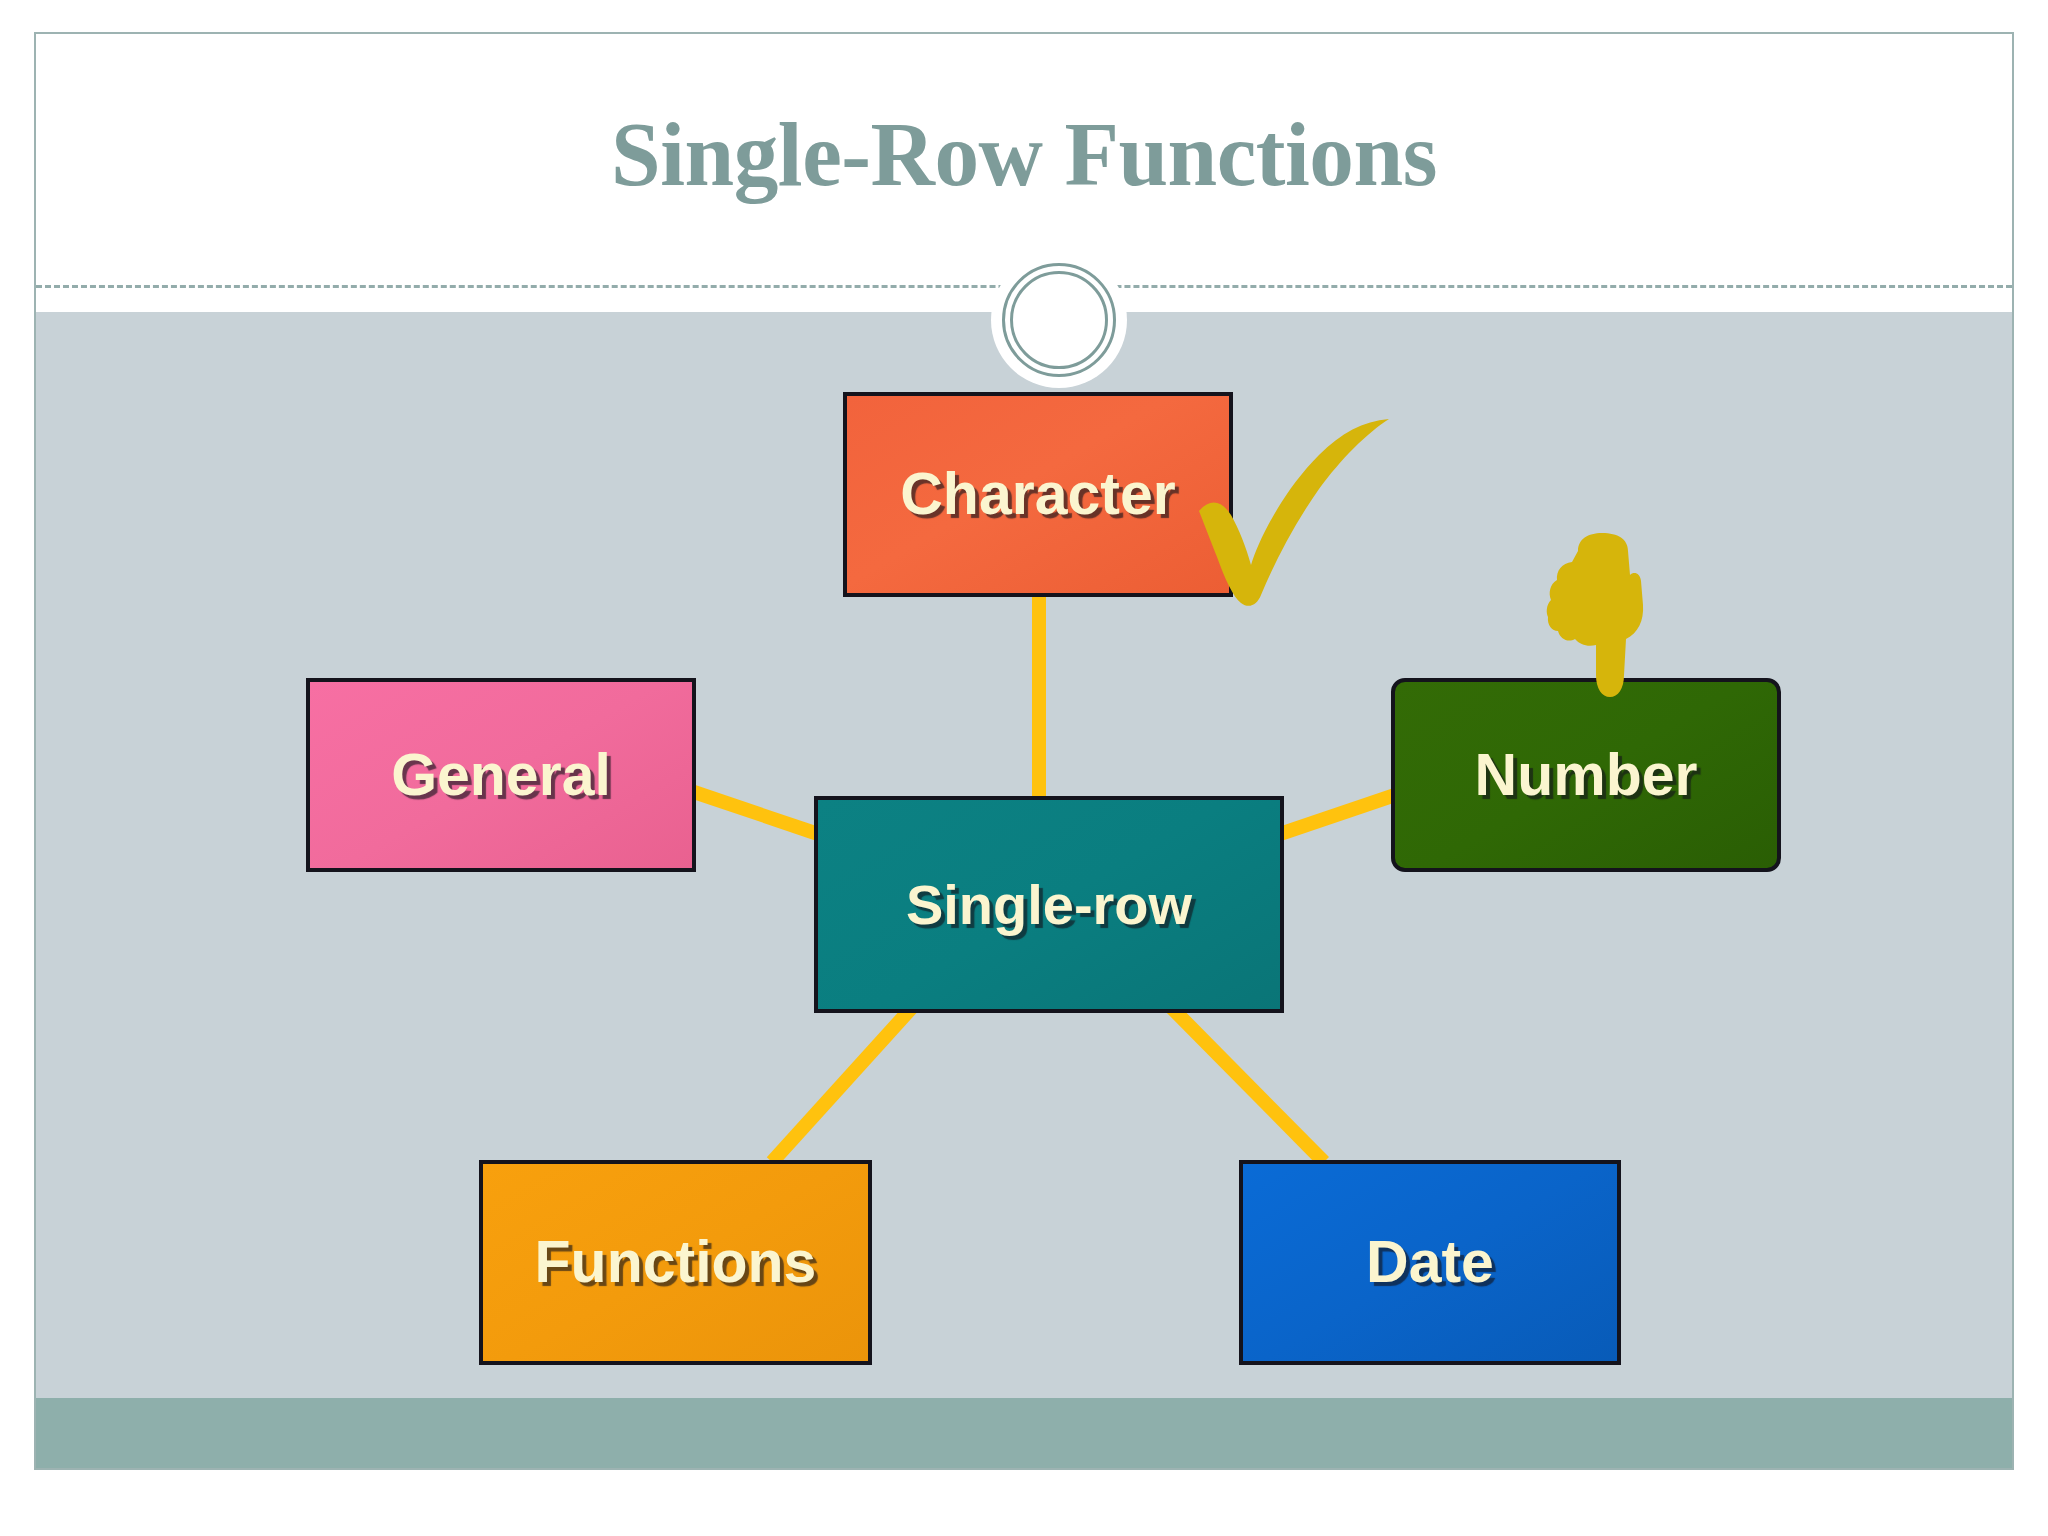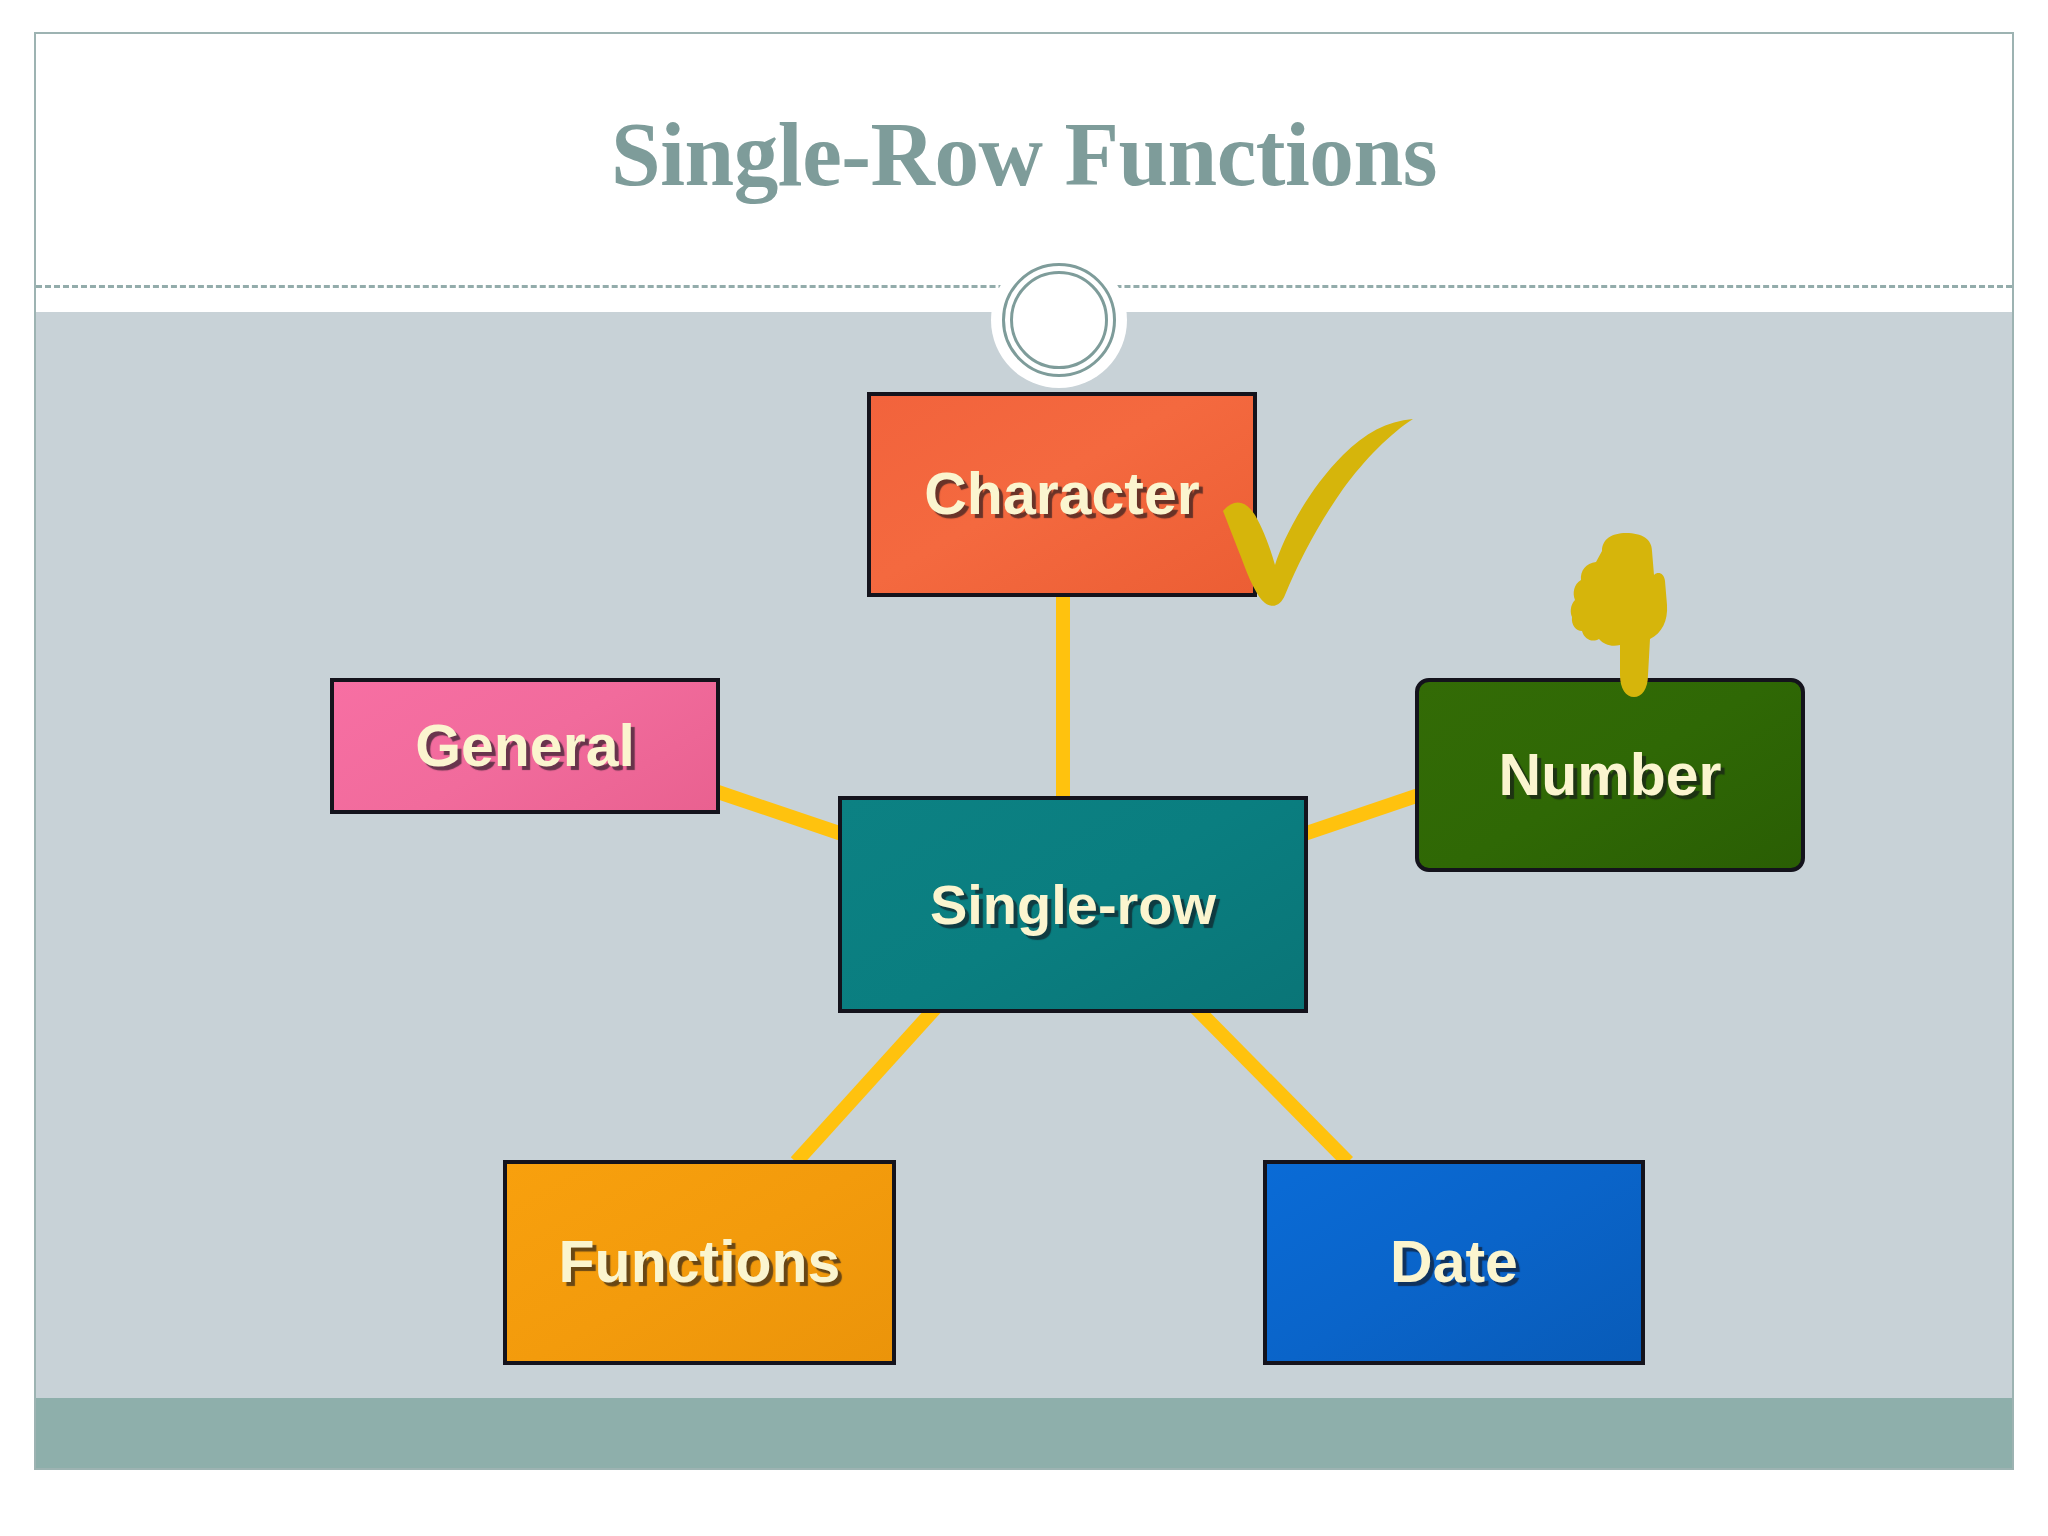--- a/index.html
+++ b/index.html
@@ -117,21 +117,20 @@
 
   
   .diagram {
     position: absolute;
     left: 0;
     top: 0;
     width: 1980px;
     height: 1438px;
     z-index: 10;
     pointer-events: none;
-    margin-left: 24px;
   }
   .connectors {
     position: absolute;
     left: 0; top: 0;
     width: 1980px; height: 1438px;
   }
 
   
   .node {
     position: absolute;
@@ -153,21 +152,21 @@
 
   #node-character {
     left: 807px; top: 358px;
     width: 390px; height: 205px;
     background: linear-gradient(150deg, #f2633c 0%, #f4693f 45%, #ec5e34 100%);
   }
   #node-character .node-label { font-size: 59px; }
 
   #node-general {
     left: 270px; top: 644px;
-    width: 390px; height: 136px;
+    width: 390px; height: 194px;
     background: linear-gradient(150deg, #f76fa3 0%, #f16b9c 50%, #e96190 100%);
     align-items: center;
   }
   #node-general .node-label { font-size: 59px; }
 
   #node-number {
     left: 1355px; top: 644px;
     width: 390px; height: 194px;
     background: linear-gradient(150deg, #336b06 0%, #2f6805 50%, #2a5e04 100%);
     border-radius: 14px;

